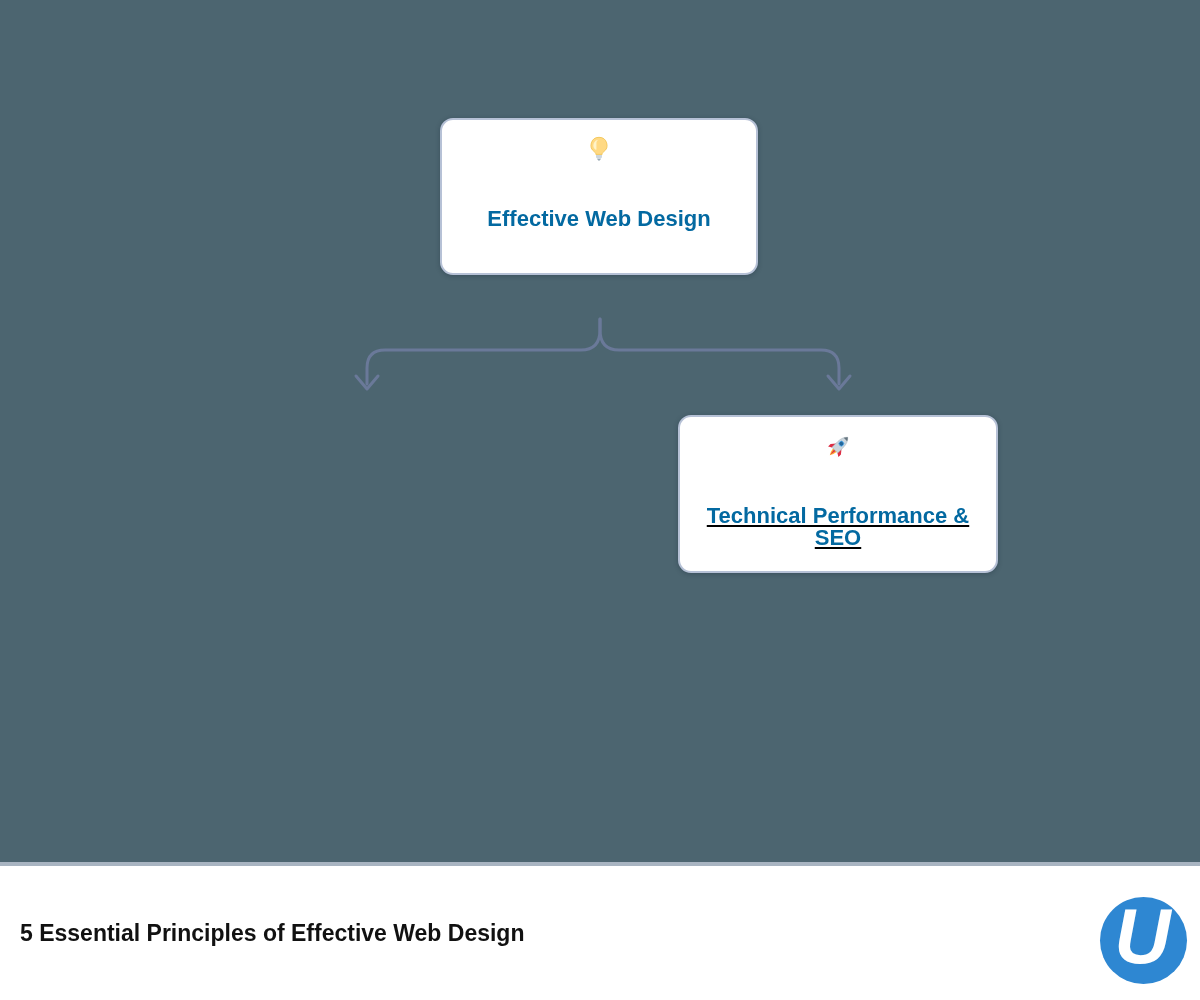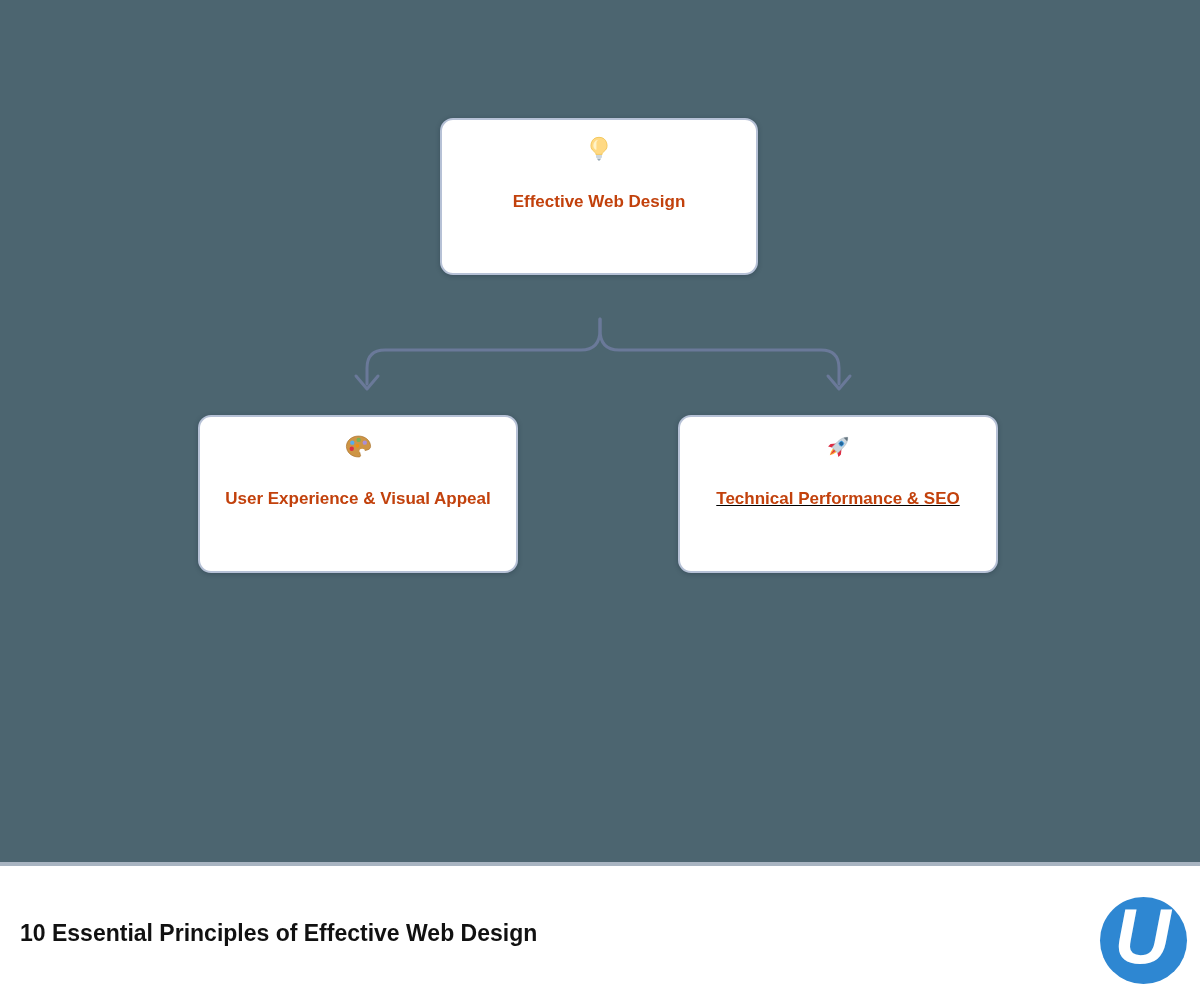--- a/index.html
+++ b/index.html
@@ -43,26 +43,26 @@
   .card-right { left: 678px; top: 415px; width: 320px; height: 158px; text-decoration: underline; }
 
   .card .icon {
     margin-top: 14px;
     height: 30px;
     display: flex;
     align-items: center;
     justify-content: center;
   }
   .card .label {
-    margin-top: 27px;
+    margin-top: 44px;
     padding: 0 10px;
-    font-size: 17px;
+    font-size: 22px;
     line-height: 22px;
     font-weight: 700;
-    color: #c2410c;
+    color: #0369a1;
     text-align: center;
   }
 
   .footer {
     position: absolute;
     left: 0;
     top: 862px;
     width: 1200px;
     height: 134px;
     background: #ffffff;
@@ -119,51 +119,37 @@
       <svg viewBox="0 0 36 36" width="28" height="28">
         <path fill="#FFD983" stroke="#F0C04A" stroke-width="1" d="M18 3a10.2 10.2 0 0 0-5.9 18.6c1.3 1 1.9 1.9 1.9 3.4h8c0-1.5.6-2.4 1.9-3.4A10.2 10.2 0 0 0 18 3z"></path>
         <path fill="#FFF3C8" d="M18 6a7.2 7.2 0 0 0-4.4 12.9c.5.4 1.1.2 1.1-.5V10c0-2.2 1.5-4 3.3-4z"></path>
         <path fill="#CCD6DD" d="M14.2 25.6h7.6v2.6a1.9 1.9 0 0 1-1.9 1.9h-3.8a1.9 1.9 0 0 1-1.9-1.9z"></path>
         <path fill="#99AAB5" d="M15.4 30.4h5.2l-1.2 1.9a1.55 1.55 0 0 1-2.8 0z"></path>
       </svg>
     </span>
     <div class="label">Effective Web Design</div>
   </div>
 
-  <div class="card card-left">
-    <span class="icon">
-      <svg viewBox="0 0 36 36" width="29" height="29">
-        <path fill="#CE9545" stroke="#A66E28" stroke-width="0.8" d="M18 5C9.7 5 3 10.7 3 17.9 3 25.1 9.7 31 18 31c2.3 0 3.1-1.4 2.3-2.9-.9-1.8-.3-3.3 1.8-3.9l7.7-2.2c2-.6 3.2-2.4 3.2-4.1C33 10.7 26.3 5 18 5z"></path>
-        <circle cx="10.3" cy="13.2" r="2.7" fill="#55ACEE"></circle>
-        <circle cx="18.2" cy="9.8" r="2.7" fill="#78B159"></circle>
-        <circle cx="25.8" cy="13.2" r="2.7" fill="#AA8ED6"></circle>
-        <circle cx="9.6" cy="20.8" r="2.7" fill="#DD2E44"></circle>
-        <circle cx="16.5" cy="17.2" r="2.2" fill="#F4900C"></circle>
-        <ellipse cx="22.5" cy="23.5" rx="3.4" ry="2.6" fill="#FFFFFF"></ellipse>
-      </svg>
-    </span>
-    <div class="label">User Experience &amp; Visual Appeal</div>
-  </div>
 
   <div class="card card-right">
     <span class="icon">
       <svg viewBox="0 0 36 36" width="29" height="29">
         <g transform="rotate(45 18 18)">
           <path fill="#FFAC33" d="M14.6 23.5h6.8l-1.3 5.6-2.1 4.2-2.1-4.2z"></path>
           <path fill="#DD2E44" d="M16.8 24.5h2.4l-1.2 8.2z"></path>
           <path fill="#DD2E44" d="M13.3 17.5l-4.4 5.3v4.4l4.4-2.6zM22.7 17.5l4.4 5.3v4.4l-4.4-2.6z"></path>
           <path fill="#CCD6DD" stroke="#9AAAB4" stroke-width="0.6" d="M18 1.8c-3.1 2.7-5 7.3-5 12.3v10.4h10V14.1c0-5-1.9-9.6-5-12.3z"></path>
           <path fill="#66757F" d="M18 1.8c-1.2 1-2.2 2.4-3 4h6c-.8-1.6-1.8-3-3-4z"></path>
           <circle cx="18" cy="13" r="3" fill="#269" stroke="#55ACEE" stroke-width="1"></circle>
         </g>
       </svg>
     </span>
     <div class="label">Technical Performance &amp; SEO</div>
   </div>
 
   <div class="footer">
-    <div class="footer-title">10 Essential Principles of Effective Web Design</div>
+    <div class="footer-title">5 Essential Principles of Effective Web Design</div>
     <div class="logo">
       <span class="logo-letter">U</span>
     </div>
   </div>
 
 </div>
 
 </body></html>

